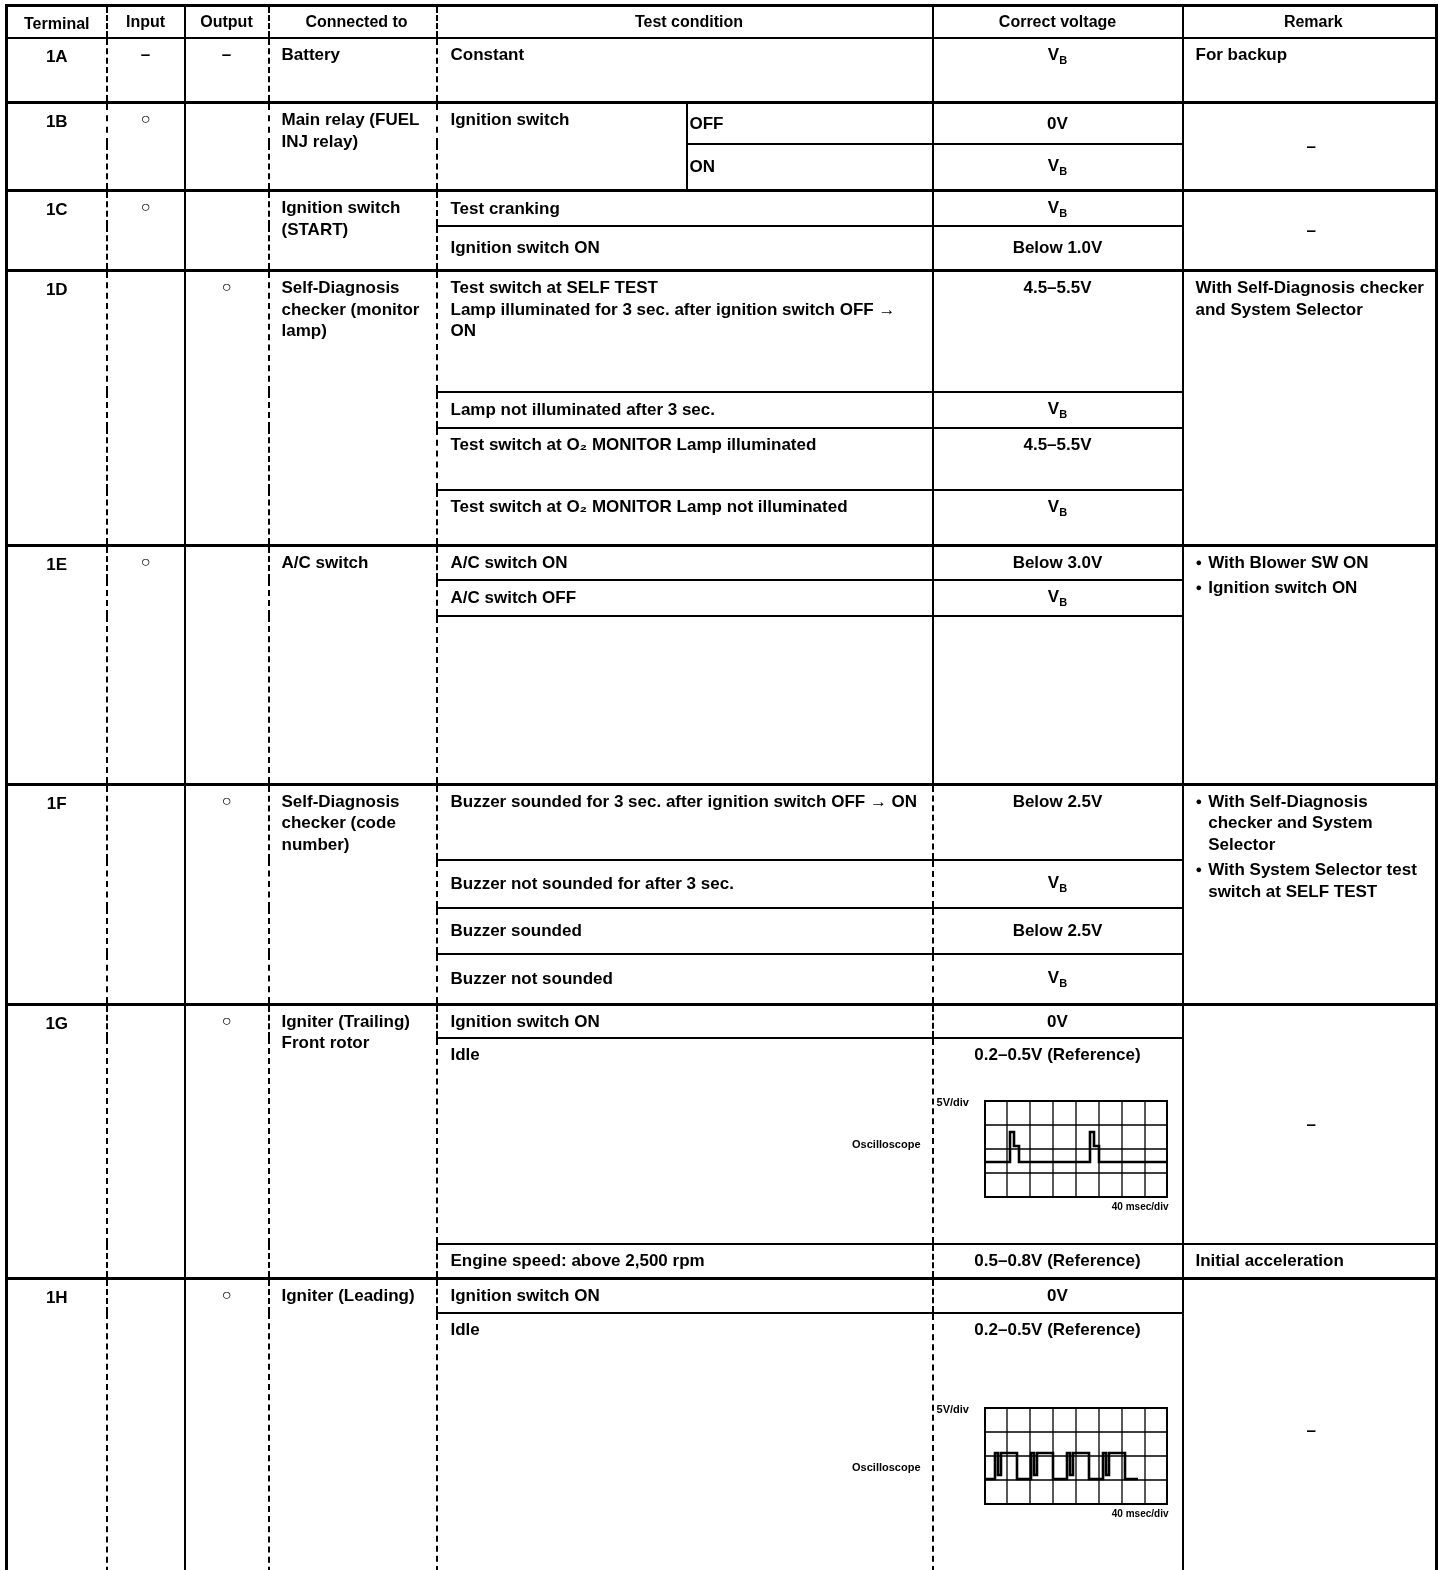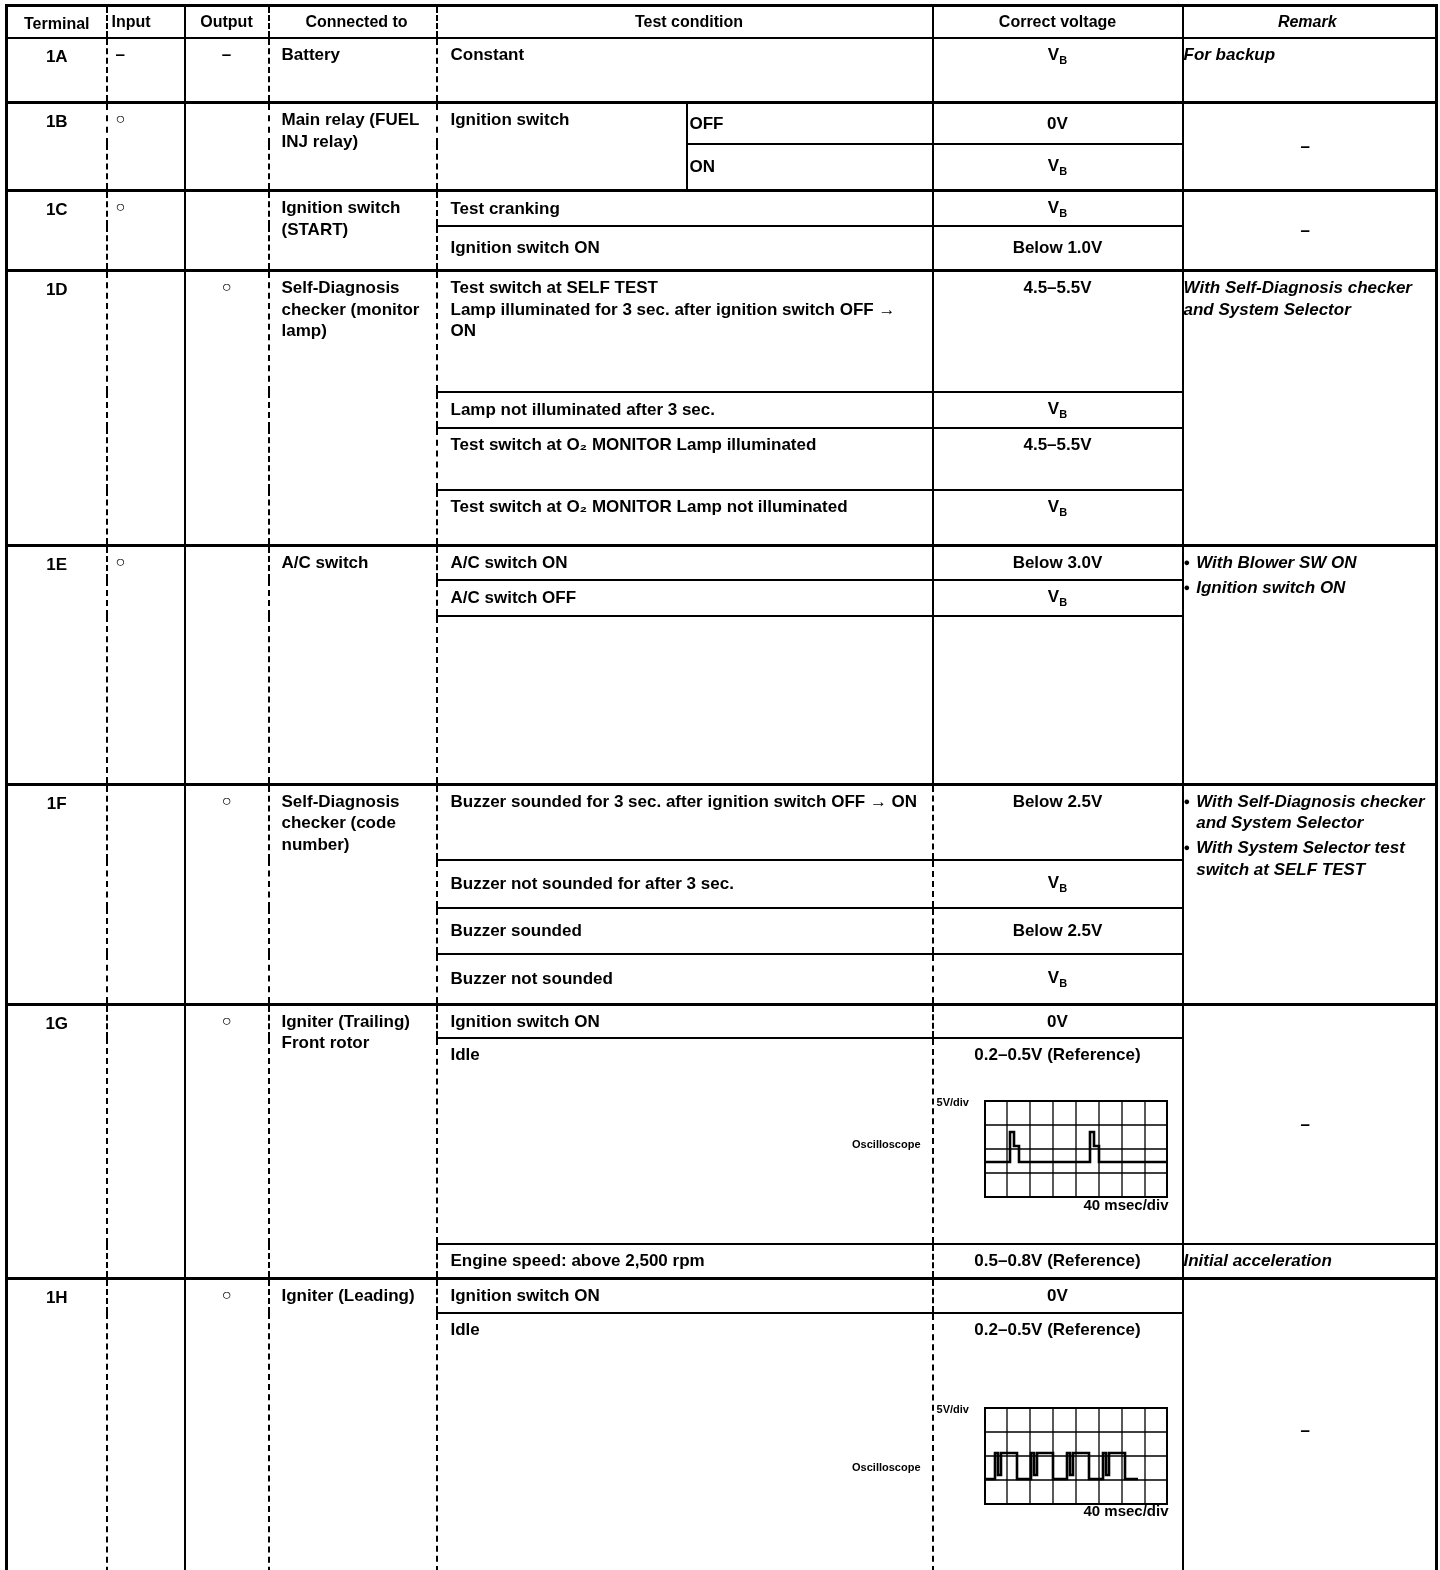--- a/index.html
+++ b/index.html
@@ -28,27 +28,27 @@
   }
   th {
     font-size:16px;
     text-align:center;
     vertical-align:middle;
     padding:3px 4px;
   }
 
   
   .ct { text-align:center; border-right:0; padding-top:7px; }         
-  .ci { border-left:2px dashed #000; text-align:left;margin-top:44px; }             
+  .ci { border-left:2px dashed #000; text-align:center;margin-top:44px; }             
   .co { border-right:0; text-align:center; }                          
   .cc { border-left:2px dashed #000; border-right:0; padding-left:12px; } 
   .cx { border-left:2px dashed #000; padding-left:13px; }             
   .cs { border-left:2px solid #000; padding-left:2px; }              
   .cv { text-align:center; }                                          
-  .cr { padding-left:0;font-style:italic; }                                          
+  .cr { padding-left:12px; }                                          
   .nr { border-right:0; }                                             
   .dl { border-left:2px dashed #000; }                                
 
   .gt  { border-top:3px solid #000; }  
   .mid { vertical-align:middle; }
   .cen { text-align:center; }
   .preline { white-space:pre-line; }
   .rel { position:relative; }
 
   .vb sub { font-size:11px; font-weight:700; }
@@ -59,21 +59,21 @@
   .bullet-item { display:flex; align-items:flex-start; gap:6px; margin-bottom:3px; }
   .blt { font-size:11px; position:relative; top:3px; }
   .bullet-item span:last-child { flex:1; }
 
   
   .vtop { text-align:center; }
   .scopewrap { position:relative; width:186px; margin:34px 4px 20px auto; }
   .scopewrap.deep { margin-top:66px; }
   .scopewrap svg { display:block; }
   .vdiv { position:absolute; left:-47px; top:-5px; font-size:11px; font-weight:700; }
-  .tdiv { position:absolute; right:1px; bottom:-16px; font-size:15px; font-weight:700; }
+  .tdiv { position:absolute; right:1px; bottom:-16px; font-size:10px; font-weight:700; }
   .oscl { position:absolute; right:11px; top:98px; font-size:11px; }
   .oscl.deep { top:146px; }
   .idle-label { text-align:left; }
 </style>
 </head>
 <body>
 
 <div class="page">
 <table class="vtable">
   <colgroup>

